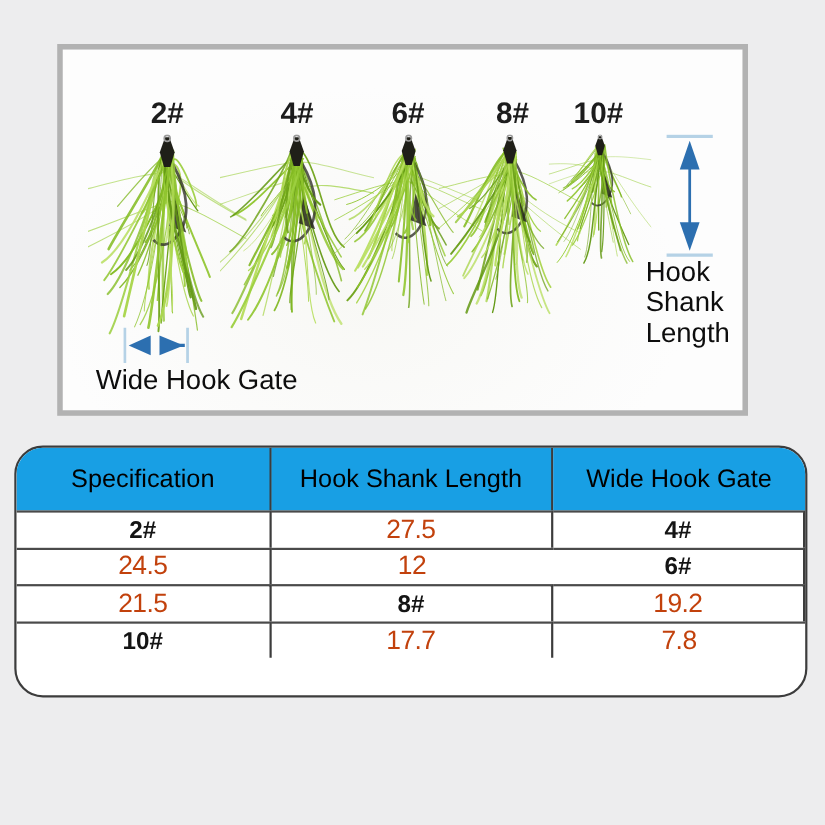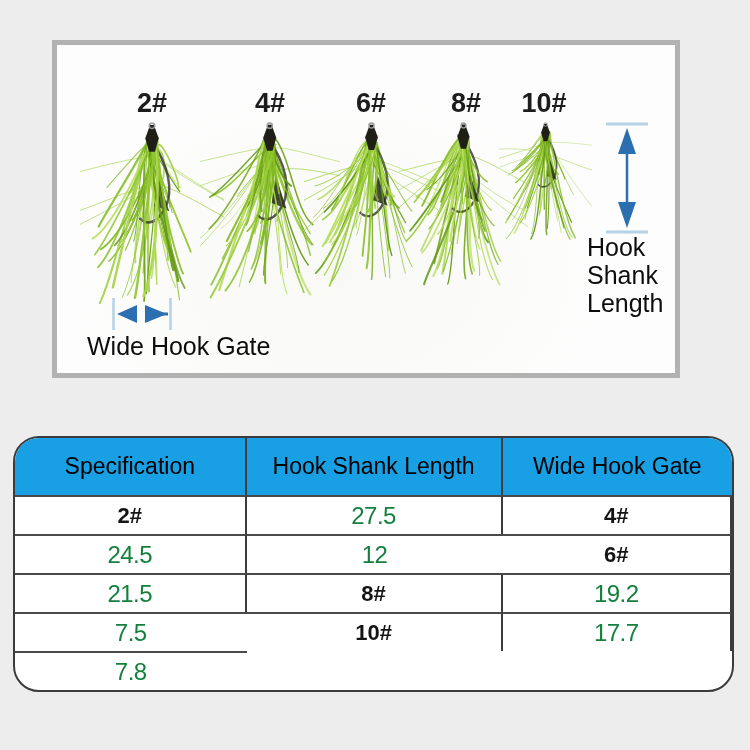--- a/index.html
+++ b/index.html
@@ -36,41 +36,40 @@
     font-size:25px;line-height:1.12;color:#0d0d0d;
   }
   .h-arrow{position:absolute;left:55px;top:251px;}
   .gate-caption{
     position:absolute;left:30px;top:287px;width:250px;
     font-size:25px;color:#0d0d0d;white-space:nowrap;
   }
 
   
   .spec-table{
-    position:absolute;left:13px;top:405px;width:721px;height:256px;
+    position:absolute;left:13px;top:405px;width:721px;height:229px;
     background:#fff;
     border:2px solid var(--table-border);
     border-radius:26px;
     overflow:hidden;
     display:grid;
     grid-template-columns:32.3% 35.7% 32%;
     grid-template-rows:57px repeat(5,1fr);
-    margin-top:31px;
   }
   .cell{
     display:flex;align-items:center;justify-content:center;
   }
   .cell.c0,.cell.c1{border-right:2px solid var(--table-border);}
   .cell.hdr{
     background:var(--accent-blue);
     font-size:23px;font-weight:500;color:#000;
   }
   .cell.body{border-top:2px solid var(--row-border);}
   .cell.spec{font-size:22px;font-weight:700;color:#141414;}
-  .cell.val{font-size:24px;color:#15803d;letter-spacing:-0.5px;}
+  .cell.val{font-size:24px;color:#c2410c;letter-spacing:-0.5px;}
 </style>
 </head>
 <body>
 
 <div class="photo-panel">
 
   <div class="size-label" style="left:95px">2#</div>
   <div class="size-label" style="left:213px">4#</div>
   <div class="size-label" style="left:314px">6#</div>
   <div class="size-label" style="left:409px">8#</div>
@@ -418,18 +417,17 @@
 
   <div class="cell body spec c0">4#</div>
   <div class="cell body val  c1">24.5</div>
   <div class="cell body val  c2">12</div>
 
   <div class="cell body spec c0">6#</div>
   <div class="cell body val  c1">21.5</div>
 
   <div class="cell body spec c0">8#</div>
   <div class="cell body val  c1">19.2</div>
-  <div class="cell body val  c2">7.5</div>
 
   <div class="cell body spec c0">10#</div>
   <div class="cell body val  c1">17.7</div>
   <div class="cell body val  c2">7.8</div>
 </div>
 
 </body></html>

